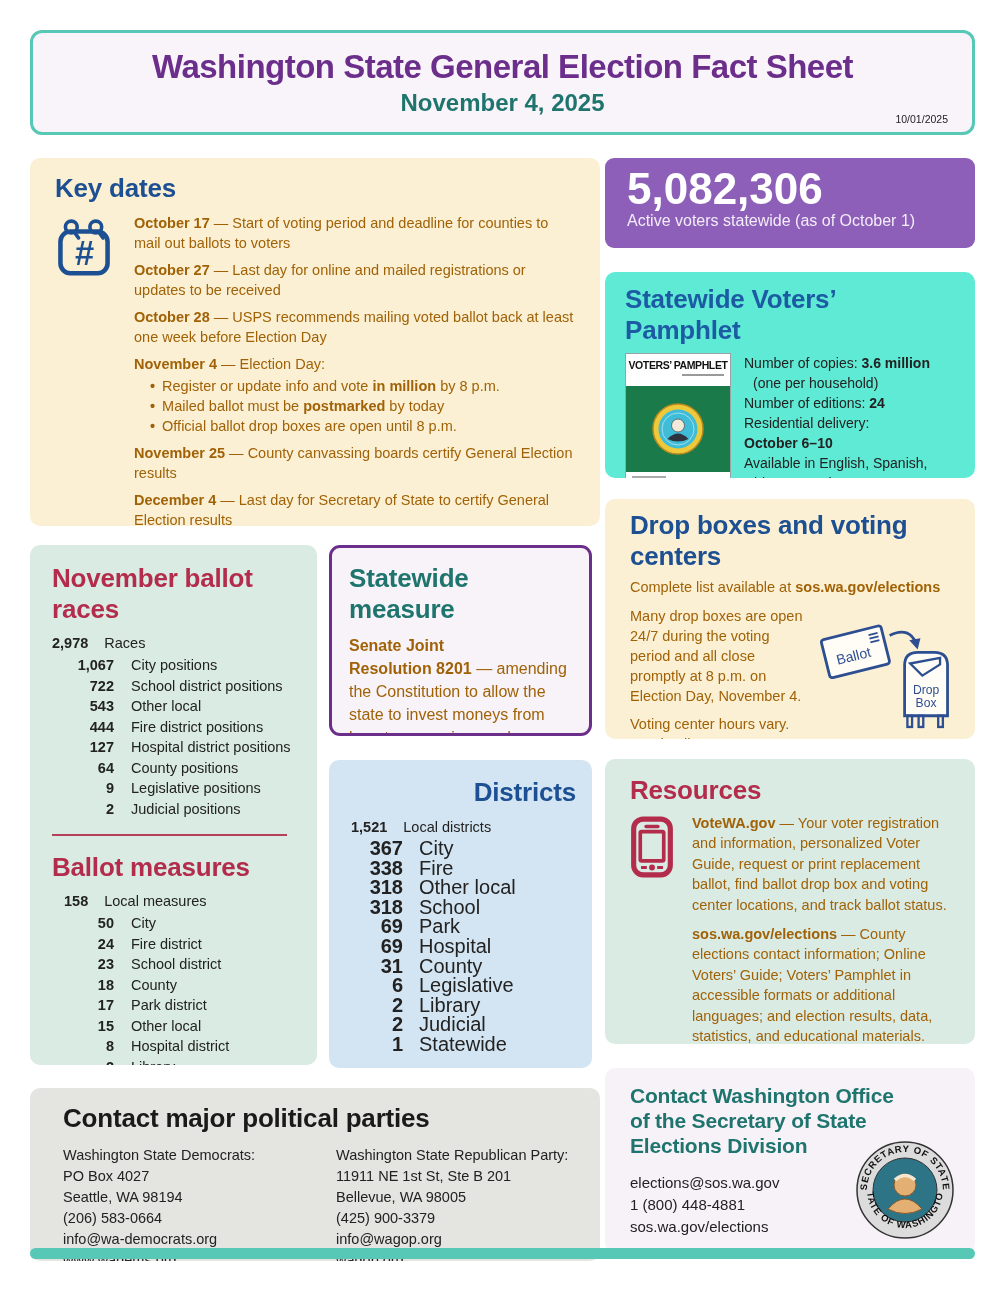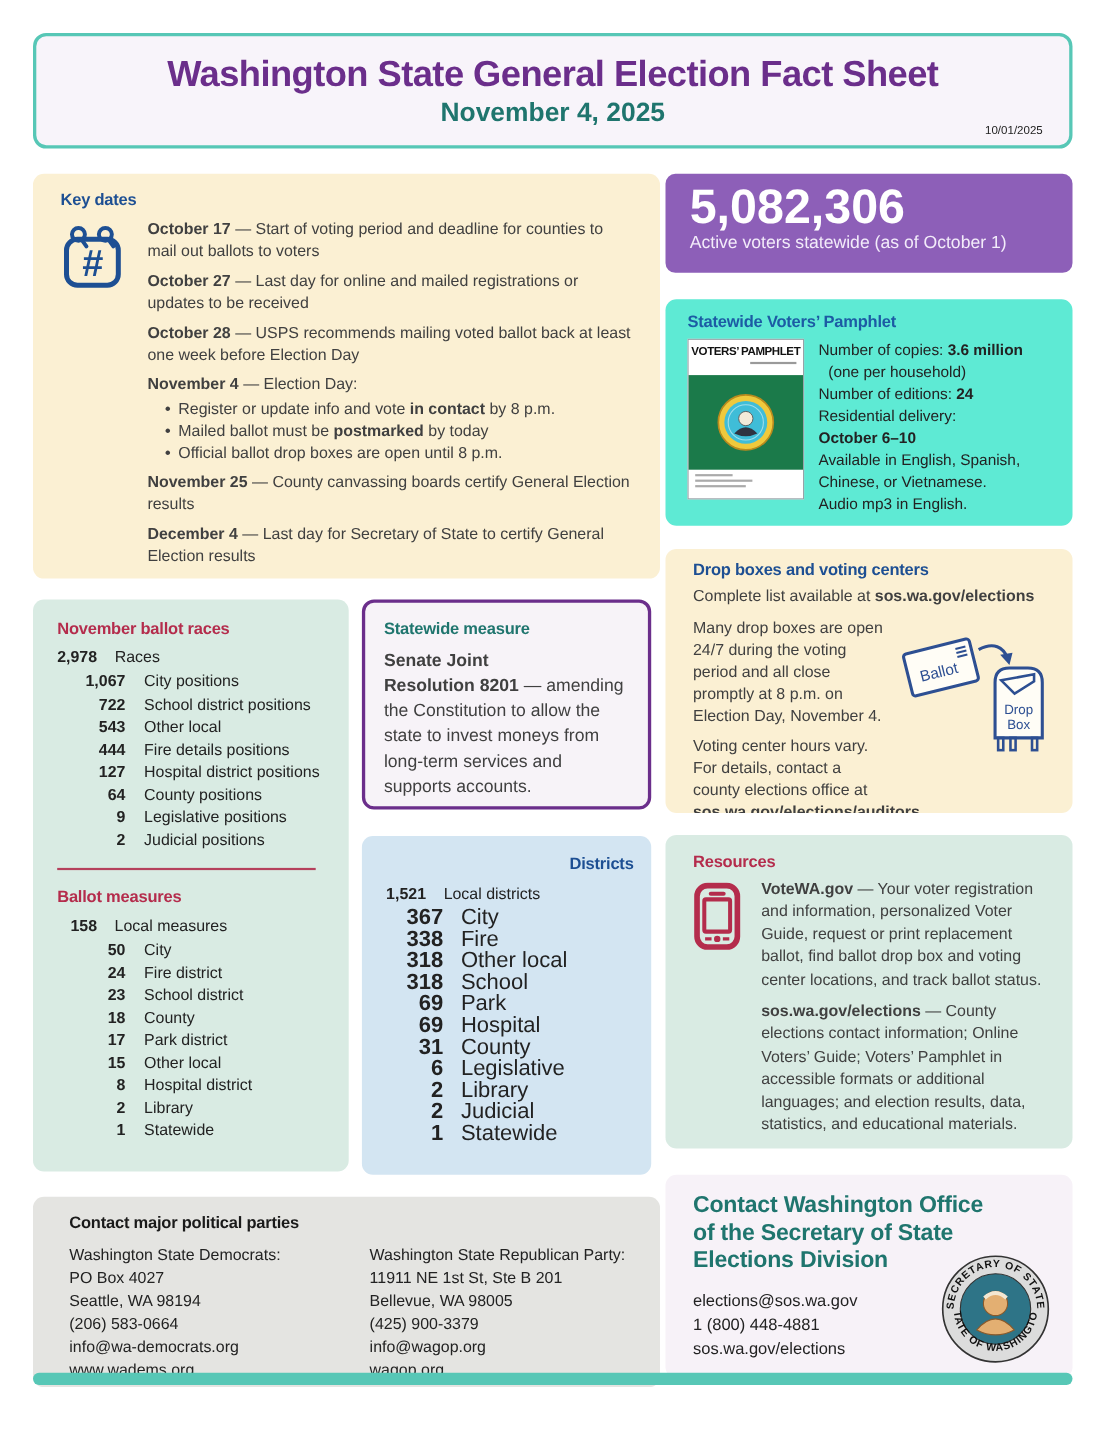--- a/index.html
+++ b/index.html
@@ -17,25 +17,25 @@
   }
   .hdr h1 { font-size:33px; color:#6b2e8b; padding-top:15px; letter-spacing:-0.5px; }
   .hdr-date { font-size:24px; font-weight:bold; color:#1f756e; margin-top:3px; }
   .hdr-rev { position:absolute; right:24px; bottom:7px; font-size:10.5px; color:#222; }
 
   
   .content { display:flex; gap:5px; }
   .col-left { width:570px; }
   .col-right { width:370px; }
   section { border-radius:10px; overflow:hidden; }
-  h2 { font-size:15px; letter-spacing:-0.2px; }
+  h2 { font-size:26px; letter-spacing:-0.2px; }
   .h-blue { color:#1d4f93; } .h-blue2 { color:#1c5ba4; }
   .h-red { color:#b42c4c; } .h-teal { color:#1f756e; } .h-black { color:#1a1a1a; }
   .b { font-weight:bold; }
-  p, li { font-size:14.5px; line-height:20px; color:#404040; }
+  p, li { font-size:14.5px; line-height:20px; color:#a16207; }
 
   
   .keydates { background:#fbf0d3; height:368px; padding:15px 22px 0 25px; }
   .kd-body { display:flex; gap:17px; margin-top:9px; }
   .kd-icon { width:62px; flex-shrink:0; padding-top:3px; }
   .kd-items p { margin-bottom:7px; }
   .kd-bullets { list-style:none; margin:0 0 7px; padding-left:16px; }
   .kd-bullets li::before { content:"\2022"; font-weight:bold; margin-right:7px; }
 
   
@@ -134,21 +134,21 @@
               <line x1="48" y1="17" x2="53" y2="24" stroke="#1d4f93" stroke-width="4" stroke-linecap="round"></line>
               <text x="32" y="54" text-anchor="middle" font-size="38" font-weight="bold" font-style="italic" fill="#1d4f93">#</text>
             </svg>
           </div>
           <div class="kd-items">
             <p><span class="b">October 17</span><span> — Start of voting period and deadline for counties to mail out ballots to voters</span></p>
             <p><span class="b">October 27</span><span> — Last day for online and mailed registrations or updates to be received</span></p>
             <p><span class="b">October 28</span><span> — USPS recommends mailing voted ballot back at least one week before Election Day</span></p>
             <p style="margin-bottom:2px"><span class="b">November 4</span><span> — Election Day:</span></p>
             <ul class="kd-bullets">
-              <li><span>Register or update info and vote </span><span class="b">in contact</span><span> by 8 p.m.</span></li>
+              <li><span>Register or update info and vote </span><span class="b">in million</span><span> by 8 p.m.</span></li>
               <li><span>Mailed ballot must be </span><span class="b">postmarked</span><span> by today</span></li>
               <li><span>Official ballot drop boxes are open until 8 p.m.</span></li>
             </ul>
             <p><span class="b">November 25</span><span> — County canvassing boards certify General Election results</span></p>
             <p><span class="b">December 4</span><span> — Last day for Secretary of State to certify General Election results</span></p>
           </div>
         </div>
       </section>
 
       <div class="subrow">
@@ -163,21 +163,21 @@
           <div class="srow">
               <span class="n">722</span>
               <span>School district positions</span>
             </div>
           <div class="srow">
               <span class="n">543</span>
               <span>Other local</span>
             </div>
           <div class="srow">
               <span class="n">444</span>
-              <span>Fire details positions</span>
+              <span>Fire district positions</span>
             </div>
           <div class="srow">
               <span class="n">127</span>
               <span>Hospital district positions</span>
             </div>
           <div class="srow">
               <span class="n">64</span>
               <span>County positions</span>
             </div>
           <div class="srow">

